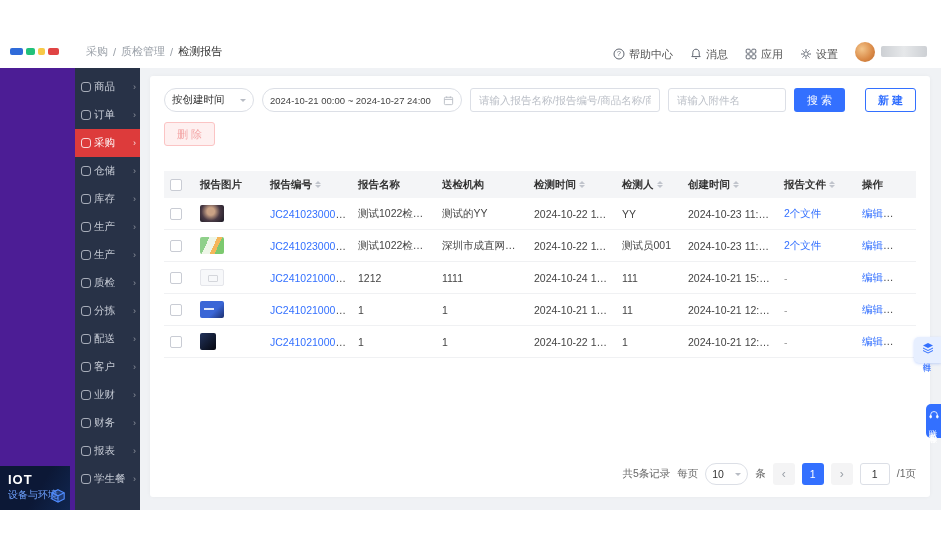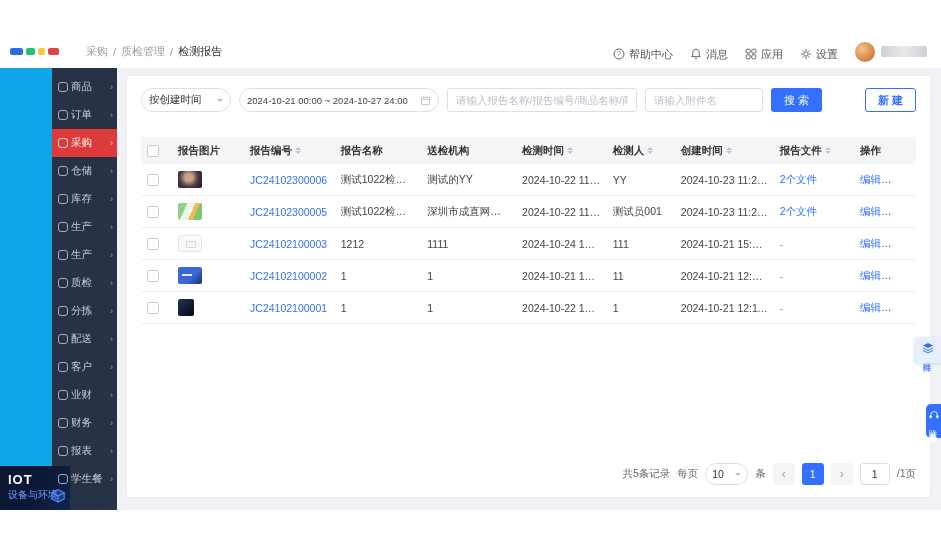--- a/index.html
+++ b/index.html
@@ -18,21 +18,21 @@
   .breadcrumb .crumb:last-of-type{color:#333;}
   .topbar-right{margin-left:auto;display:flex;align-items:flex-end;gap:17px;font-size:11px;color:#555;}
   .tb-item{display:flex;align-items:center;gap:4px;cursor:pointer;}
   .tb-item svg{display:block;}
   .tb-user{display:flex;align-items:center;gap:6px;}
   .avatar{width:20px;height:20px;border-radius:50%;background:radial-gradient(circle at 35% 35%,#f3c58b,#d98845 60%,#b96a2e);flex:none;}
   .redacted{width:46px;height:11px;border-radius:2px;background:linear-gradient(90deg,#cdd0d4,#e6e8ea 50%,#cdd0d4);filter:blur(.6px);}
 
   
   .body-row{flex:1;display:flex;min-height:0;}
-  .left-rail{width:52px;flex:none;background:#0ea5e9;position:relative;}
+  .left-rail{width:75px;flex:none;background:#4c1d95;position:relative;}
   .iot{position:absolute;left:0;bottom:0;width:70px;height:44px;background:linear-gradient(120deg,#0c1836 55%,#10264f);color:#fff;padding:6px 0 0 8px;box-sizing:border-box;}
   .iot-title{font-size:13px;font-weight:bold;letter-spacing:1px;}
   .iot-sub{font-size:10px;color:#6fa2ff;margin-top:1px;}
   .iot-cube{position:absolute;right:3px;bottom:4px;}
 
   .nav{width:65px;flex:none;background:var(--navy,#283247);padding-top:5px;box-sizing:border-box;overflow:hidden;}
   .nav-item{height:28px;display:flex;align-items:center;gap:3px;padding:0 4px 0 6px;color:#c7ccd6;font-size:10.5px;cursor:pointer;}
   .nav-item .micon{width:10px;height:10px;border:1.2px solid currentColor;border-radius:3px;opacity:.8;flex:none;box-sizing:border-box;}
   .nav-item .mlabel{flex:1;white-space:nowrap;overflow:hidden;}
   .nav-item .chev{font-size:9px;color:rgba(255,255,255,.45);flex:none;}
@@ -278,20 +278,23 @@
                   <path d="M1.5 4.8h9M4 1.5v1.7M8 1.5v1.7"></path>
                 </g>
               </svg>
           </div>
           <input class="inp inp-keyword" placeholder="请输入报告名称/报告编号/商品名称/商品编码" style="">
           <input class="inp inp-attach" placeholder="请输入附件名" style="">
           <button class="btn btn-search">搜 索</button>
           <button class="btn btn-create">新 建</button>
         </div>
 
+        <div class="toolbar-row">
+          <button class="btn btn-delete">删 除</button>
+        </div>
 
         <table class="report-table">
           <colgroup>
             <col style="width:30px">
               <col style="width:70px">
               <col style="width:88px">
               <col style="width:84px">
               <col style="width:92px">
               <col style="width:88px">
               <col style="width:66px">

